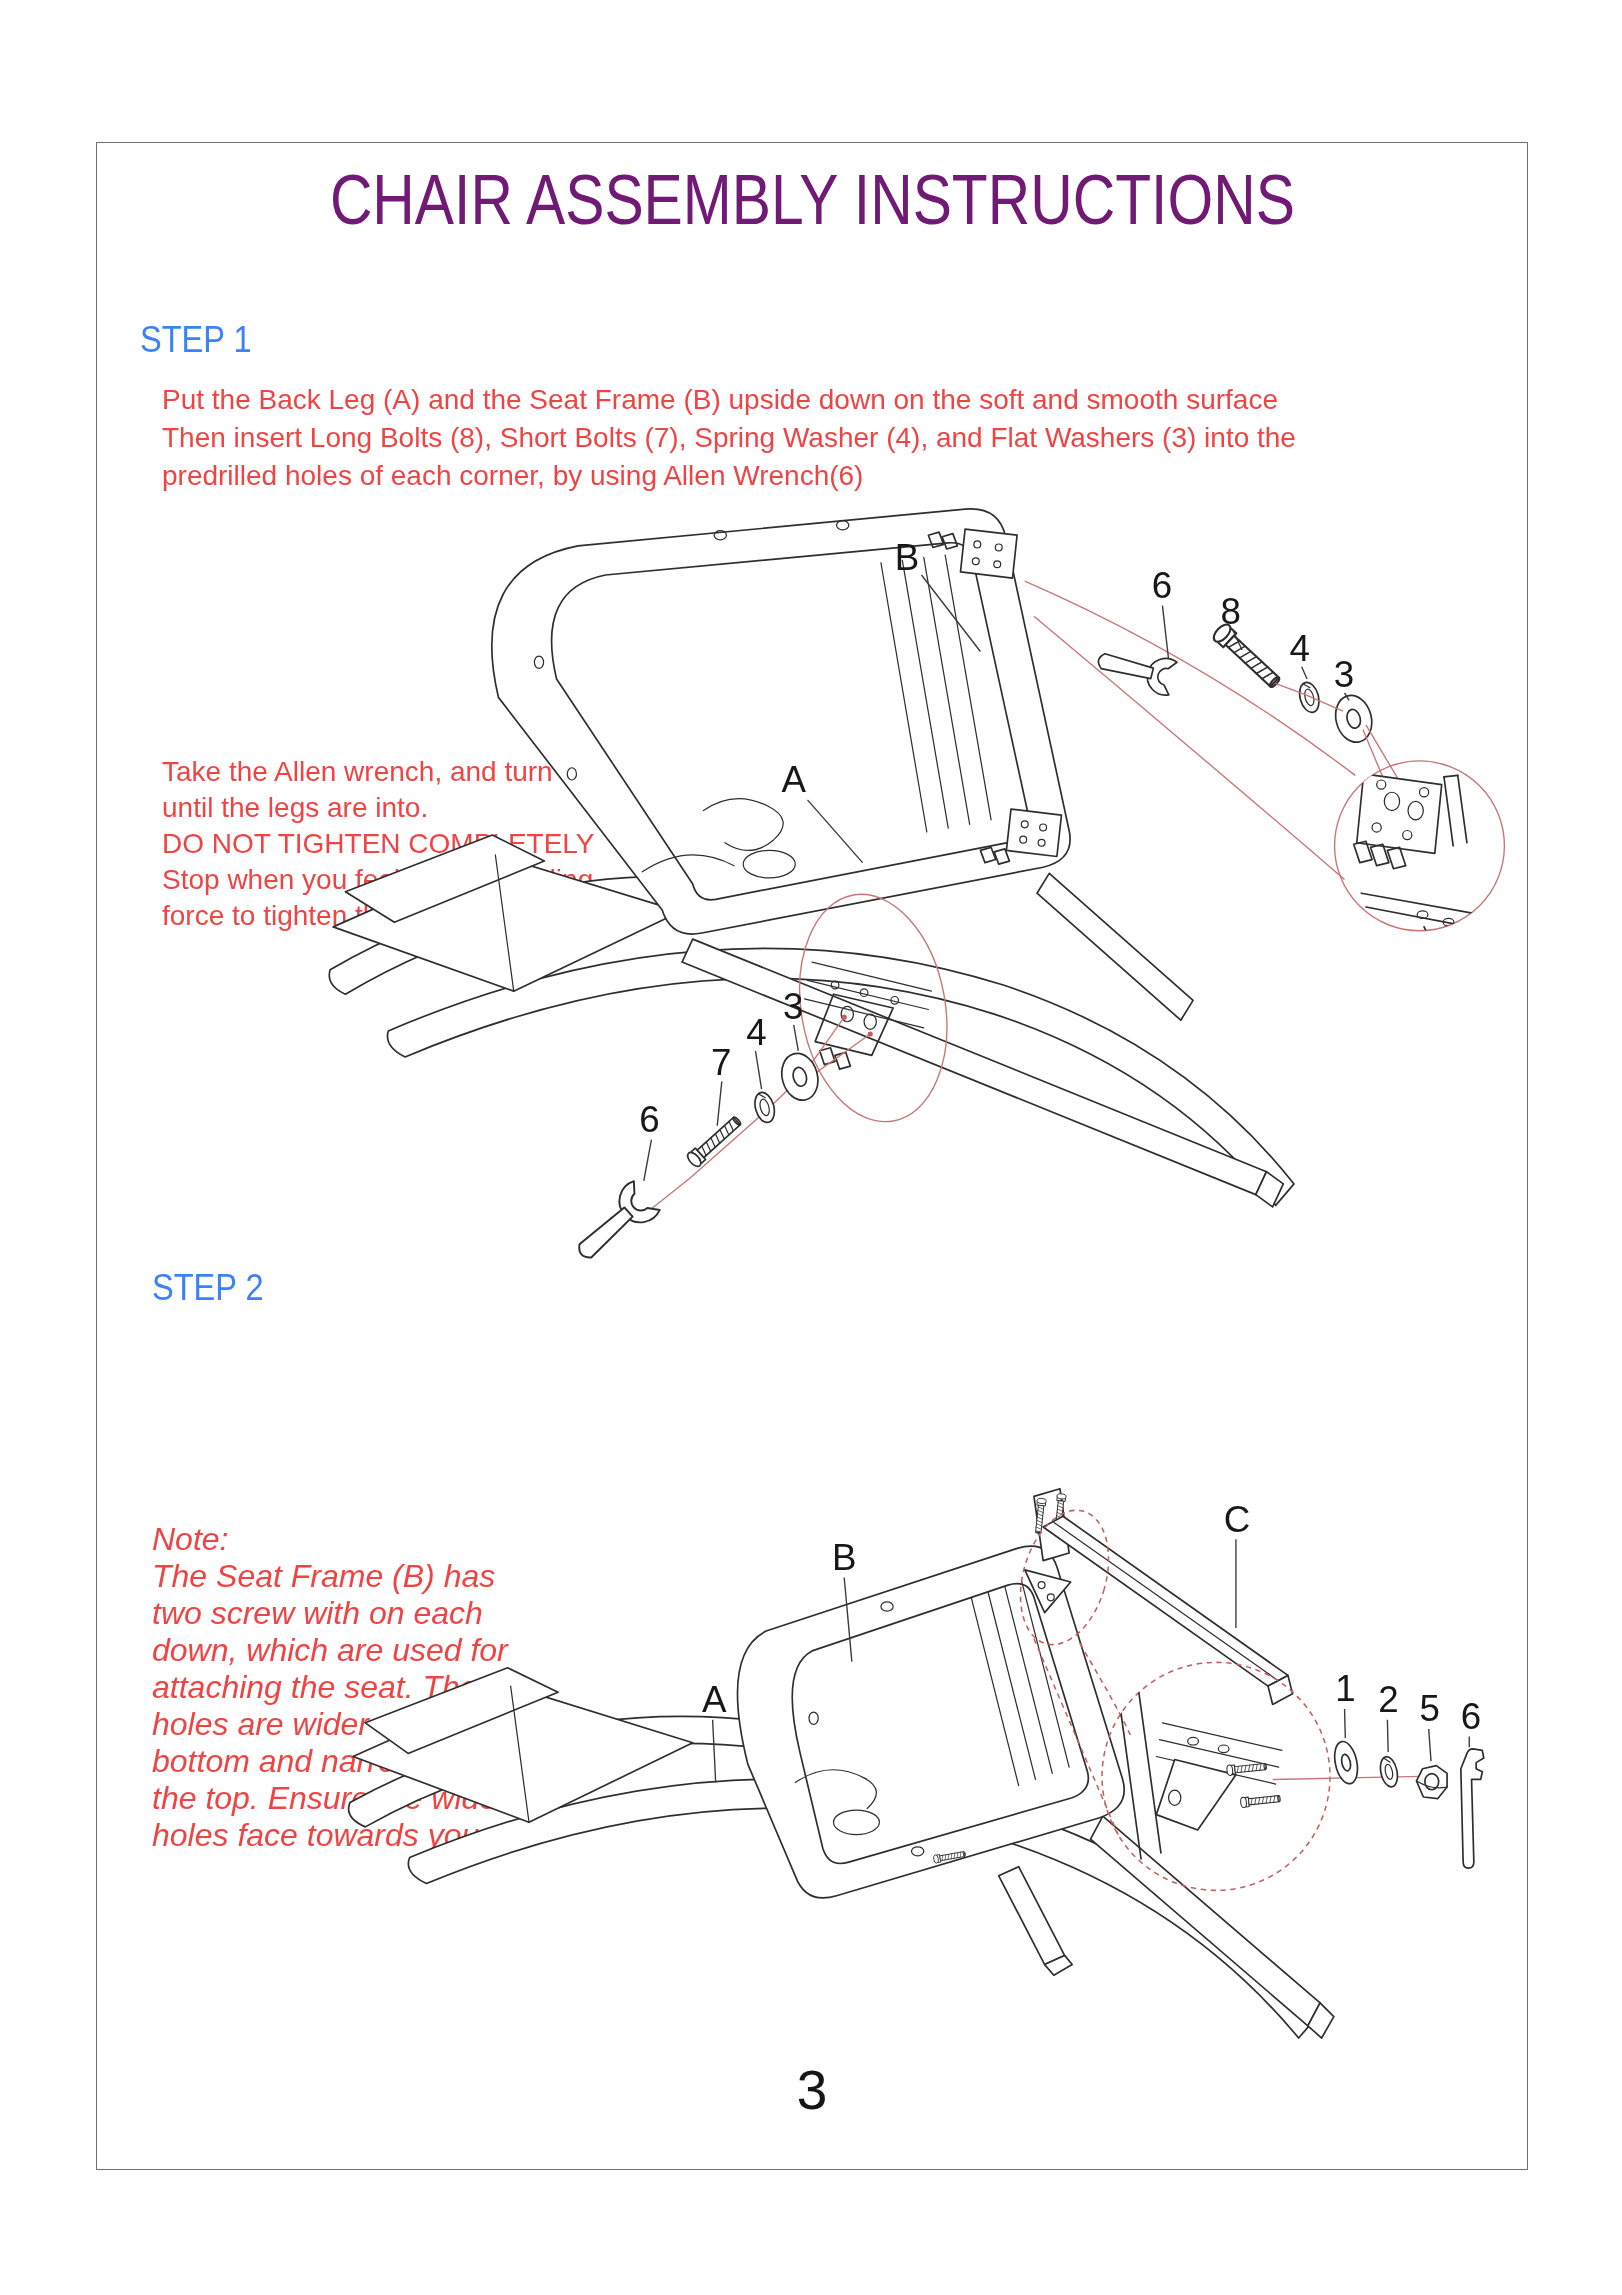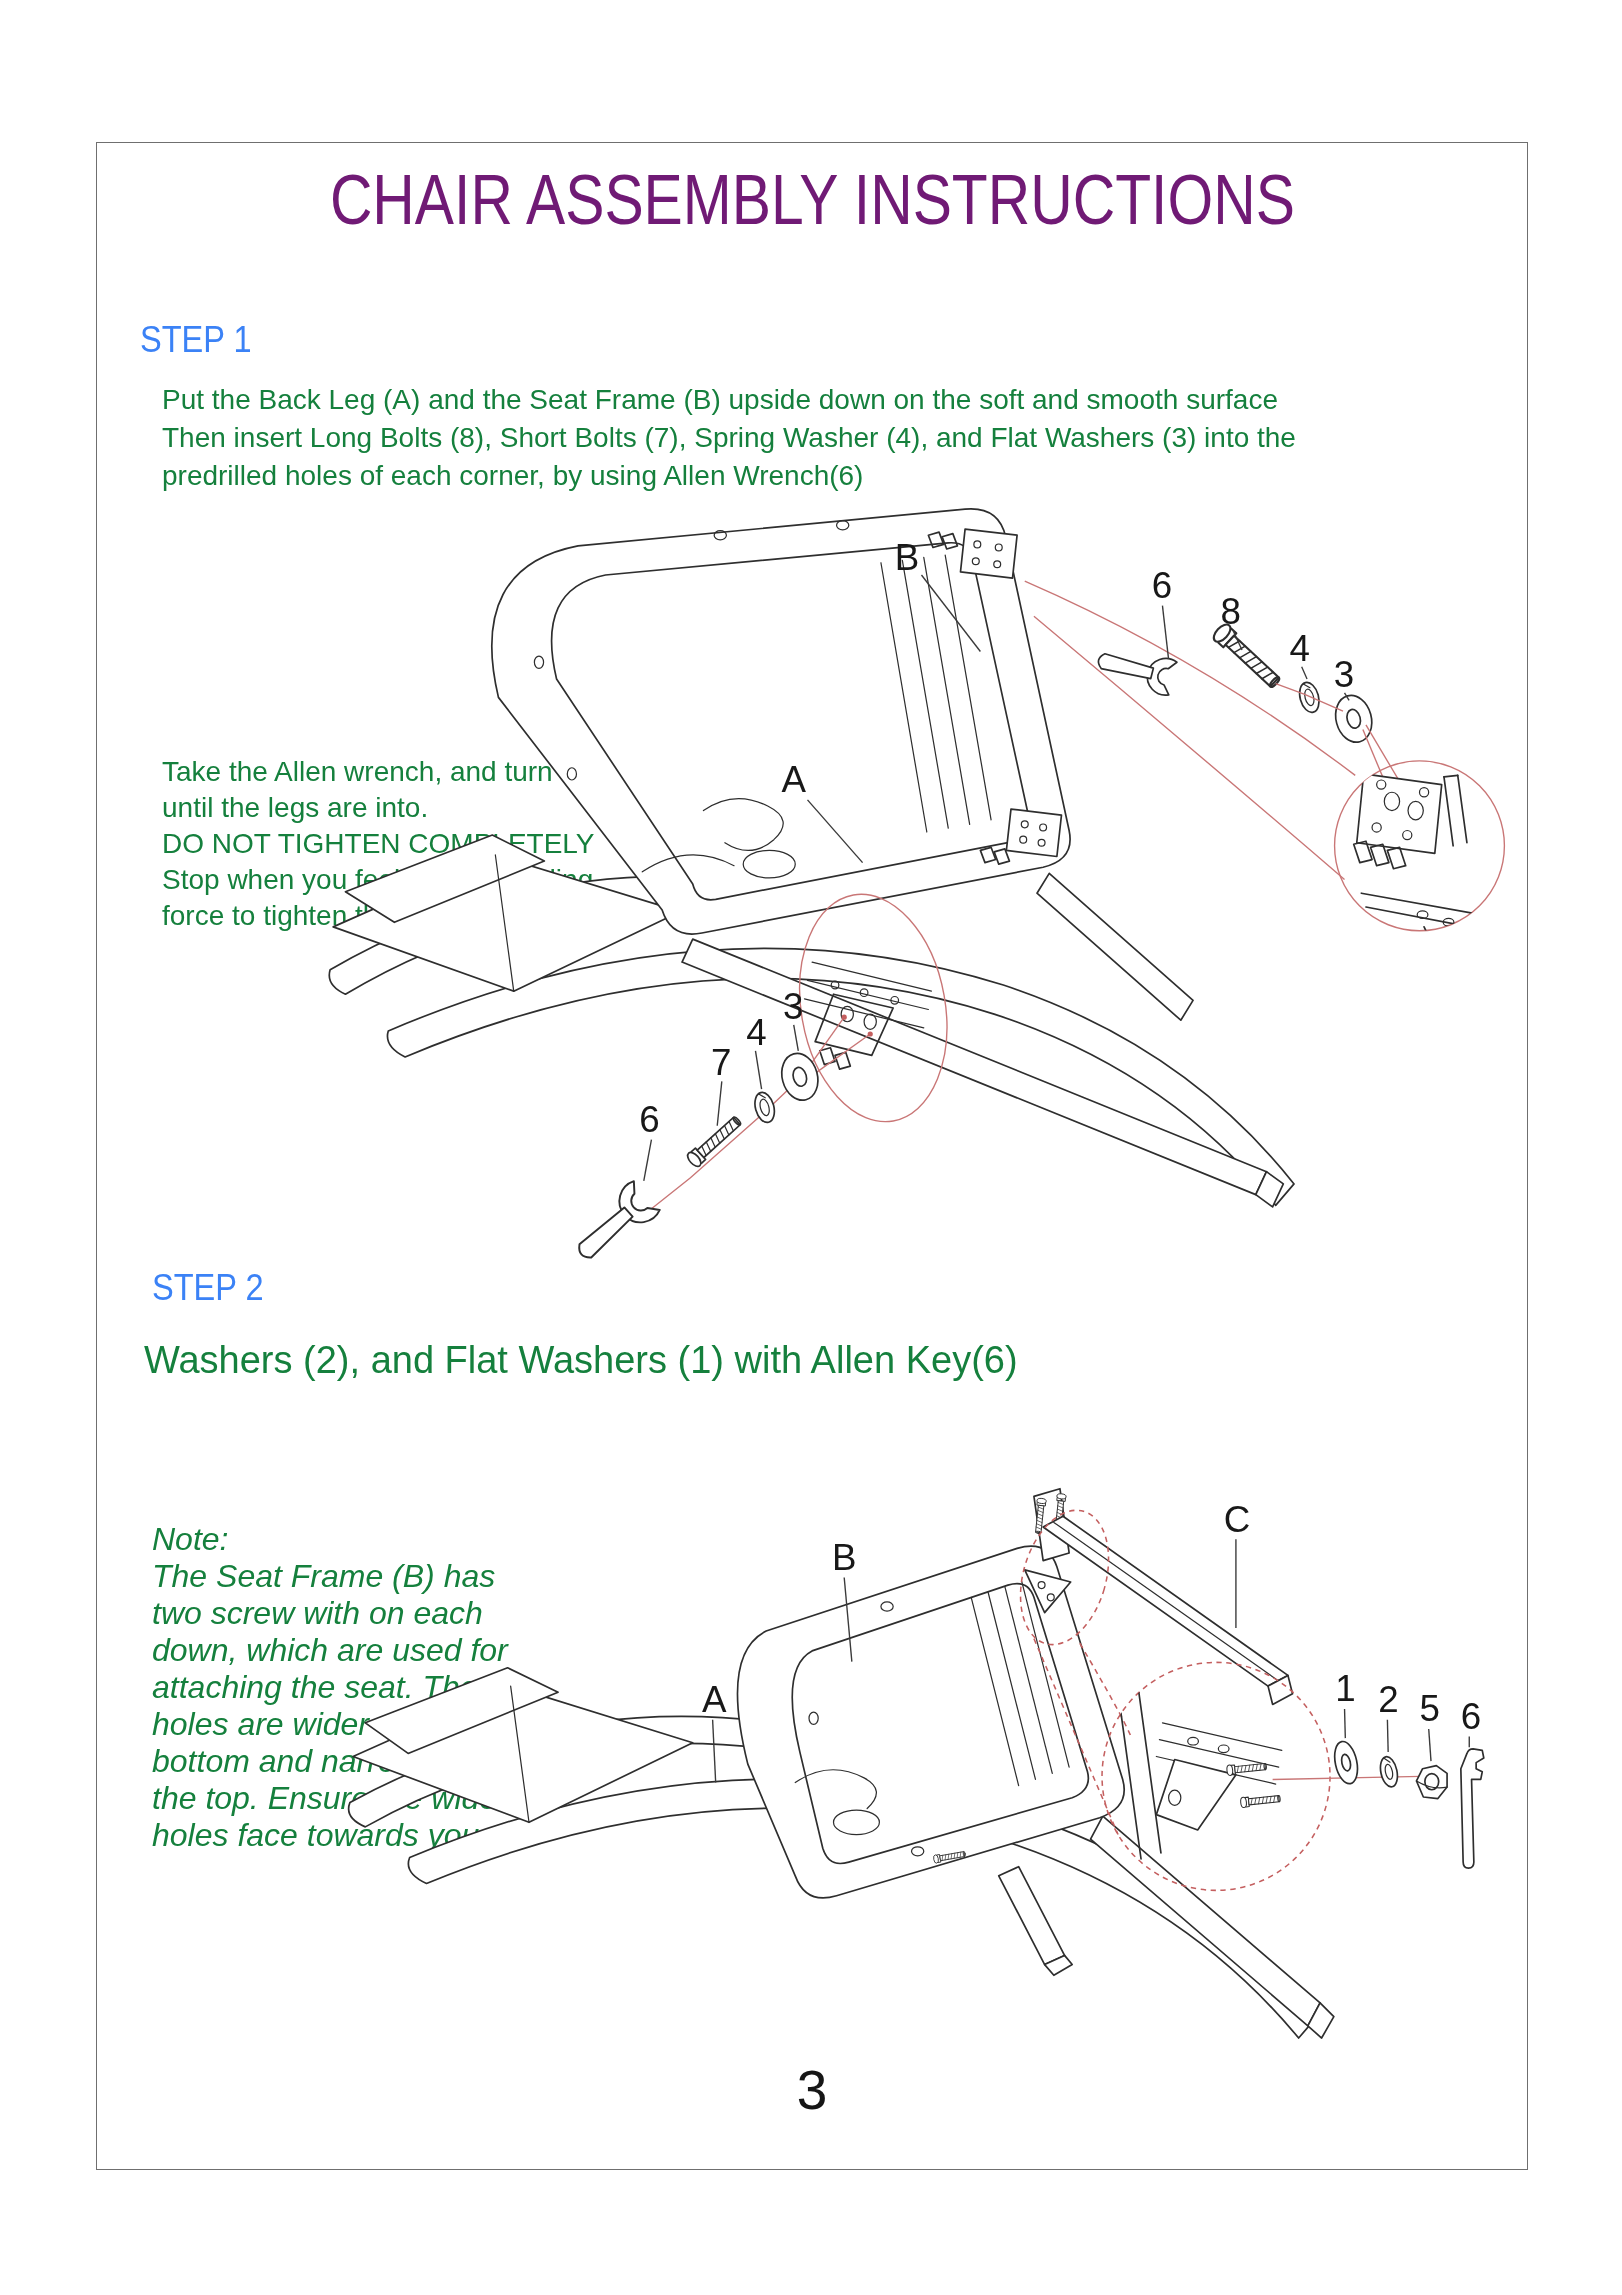--- a/index.html
+++ b/index.html
@@ -15,21 +15,21 @@
     position:absolute;left:96px;top:162px;width:1432px;text-align:center;
     font-size:70px;line-height:77px;letter-spacing:0px;color:#701a75;
   }
   .doc-title .squeeze{display:inline-block;transform:scaleX(.84);transform-origin:center;white-space:nowrap;}
   .step-heading{
     position:absolute;font-size:37px;line-height:47px;color:#3b82f6;
   }
   .step-heading .squeeze{display:inline-block;transform:scaleX(.88);transform-origin:left center;white-space:nowrap;}
   #step1-heading{left:140px;top:316px;}
   #step2-heading{left:152px;top:1264px;}
-  .body-text{position:absolute;color:#15803d;white-space:nowrap;}
+  .body-text{position:absolute;color:#ef4444;white-space:nowrap;}
   #step1-body{left:162px;top:381px;font-size:28px;}
   #step1-body .tline{line-height:38px;}
   #step1-note{left:162px;top:754px;font-size:28px;}
   #step1-note .tline{line-height:36px;}
   #step2-body{left:144px;top:1331px;font-size:38px;}
   #step2-body .tline{line-height:59px;}
   #step2-note{left:152px;top:1521px;font-size:32px;}
   #step2-note .tline{line-height:37px;font-style:italic;}
   .page-number{
     position:absolute;left:96px;top:2058px;width:1432px;text-align:center;
@@ -252,21 +252,20 @@
     <text x="836" y="1480" class="dlabel">6</text>
     <line x1="852" y1="1490" x2="842" y2="1544" class="leader"></line>
   </g>
 </svg>
 
 <div class="step-heading" id="step2-heading">
   <span class="squeeze">STEP 2</span>
 </div>
 
 <div class="body-text" id="step2-body">
-    <div class="tline">Washers (2), and Flat Washers (1) with Allen Key(6)</div>
   </div>
 
 <div class="body-text" id="step2-note">
     <div class="tline">Note:</div>
     <div class="tline">The Seat Frame (B) has</div>
     <div class="tline">two screw with on each</div>
     <div class="tline">down, which are used for</div>
     <div class="tline">attaching the seat. These</div>
     <div class="tline">holes are wider on the</div>
     <div class="tline">bottom and narrower on</div>

